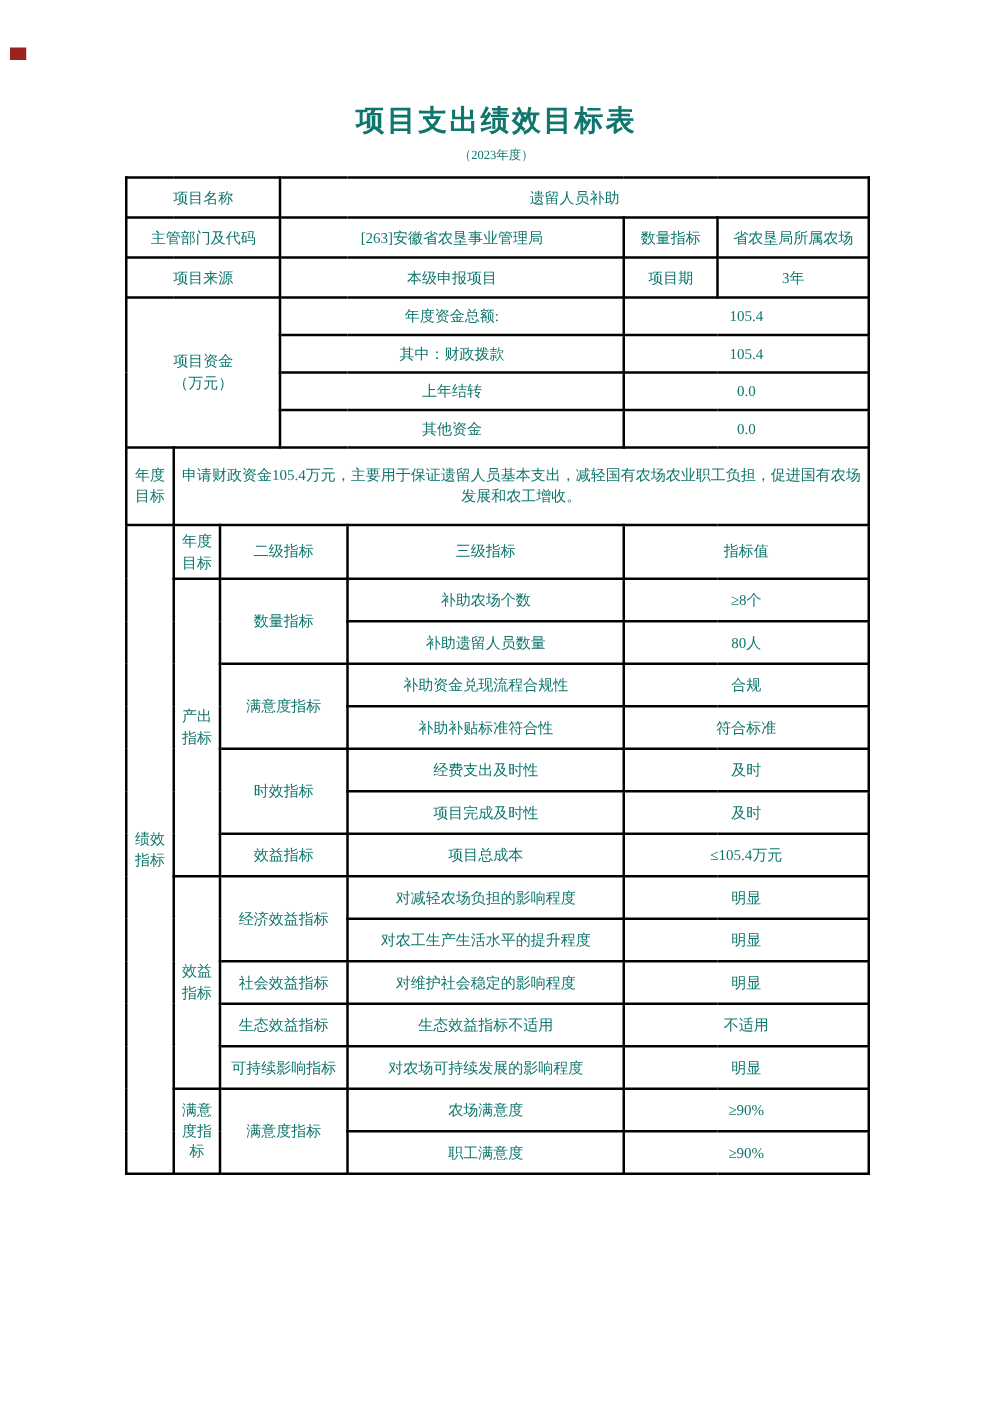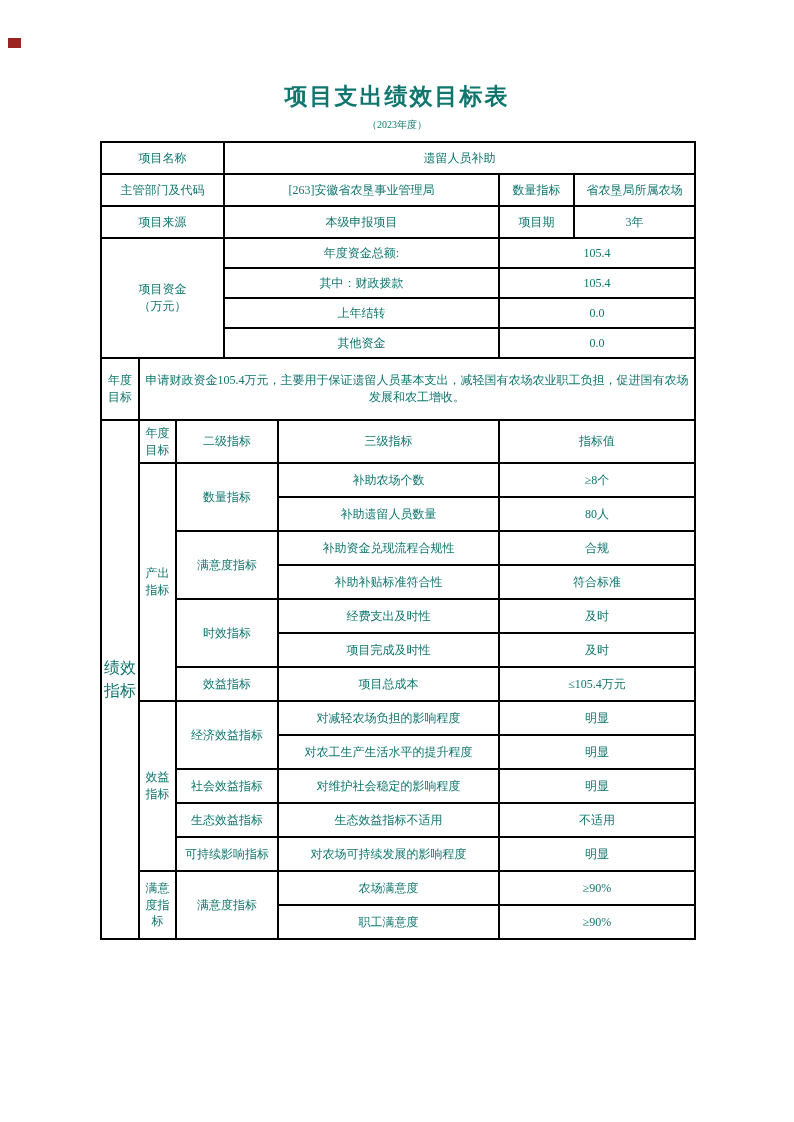--- a/index.html
+++ b/index.html
@@ -59,21 +59,21 @@
   td.ar { text-align: right; padding-right: 3px; }
   td.fund-name   { text-align: left; padding-left: 6px; }
   td.fund-name-2 { text-align: left; padding-left: 30px; border-radius: 11px; }
   td.goal-label  { padding: 1px 5px; margin-left: 32px; }
   td.goal-text   { text-align: left; padding: 4px 7px; line-height: 1.55; }
   td.l3 { text-align: left; padding-left: 6px; }
   td.pre { white-space: pre-line; }
   td.side-label {
     padding: 0 11px;
     line-height: 1.85;
-    font-size: 16px;
+    font-size: 12px;
   }
   td.narrow { padding: 1px 4px; }
 </style>
 </head>
 <body>
 
 <div class="page">
 
   <div class="annotation-mark" style="background: rgb(155, 36, 32);"></div>
 

